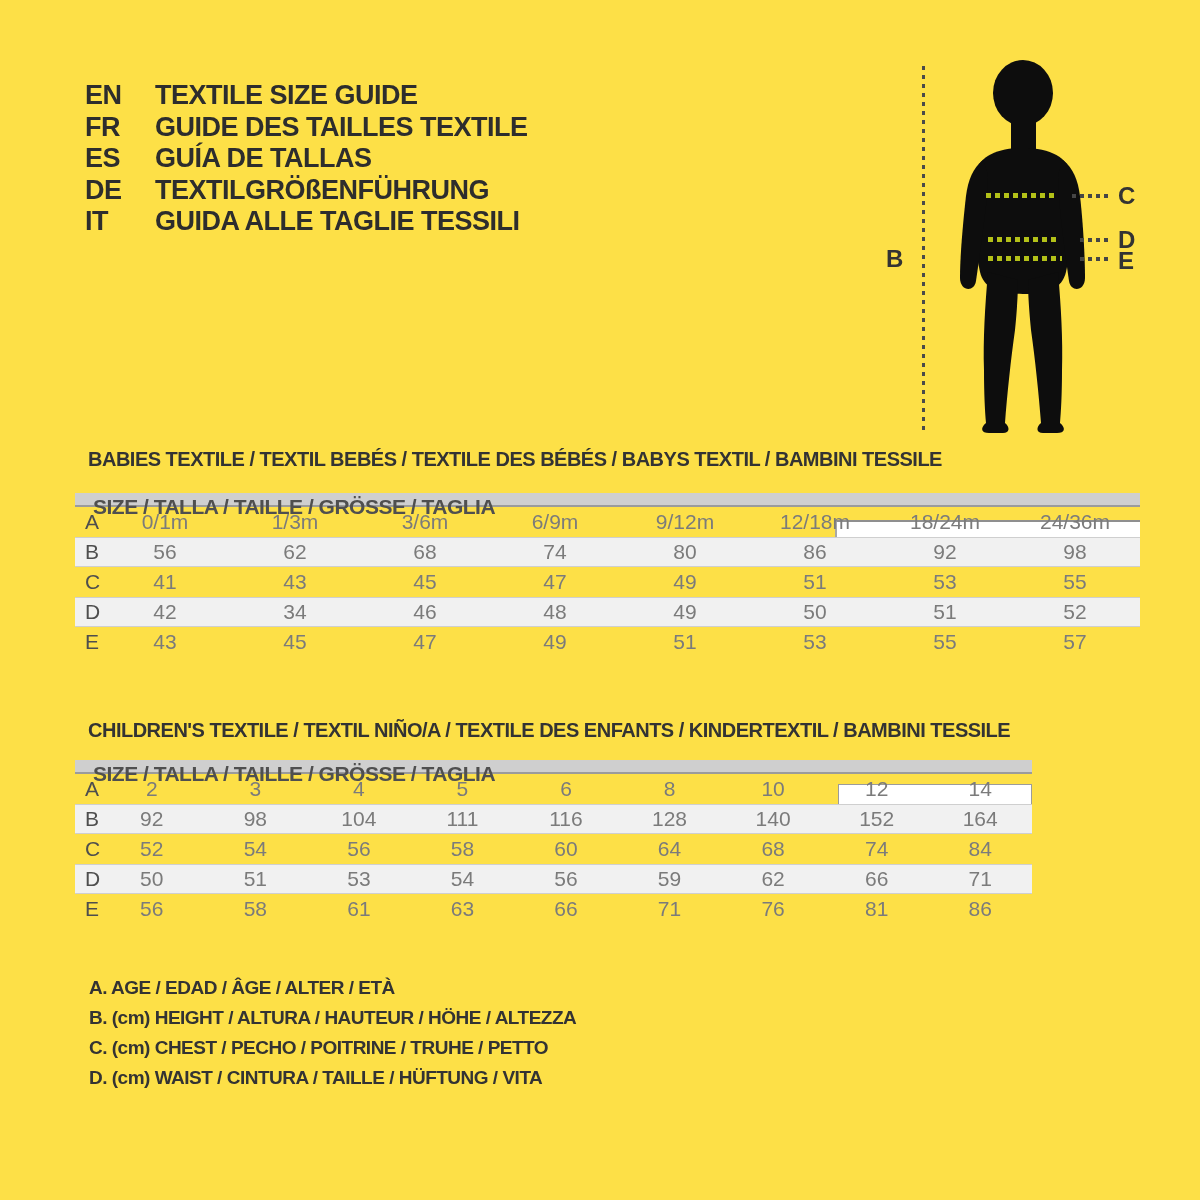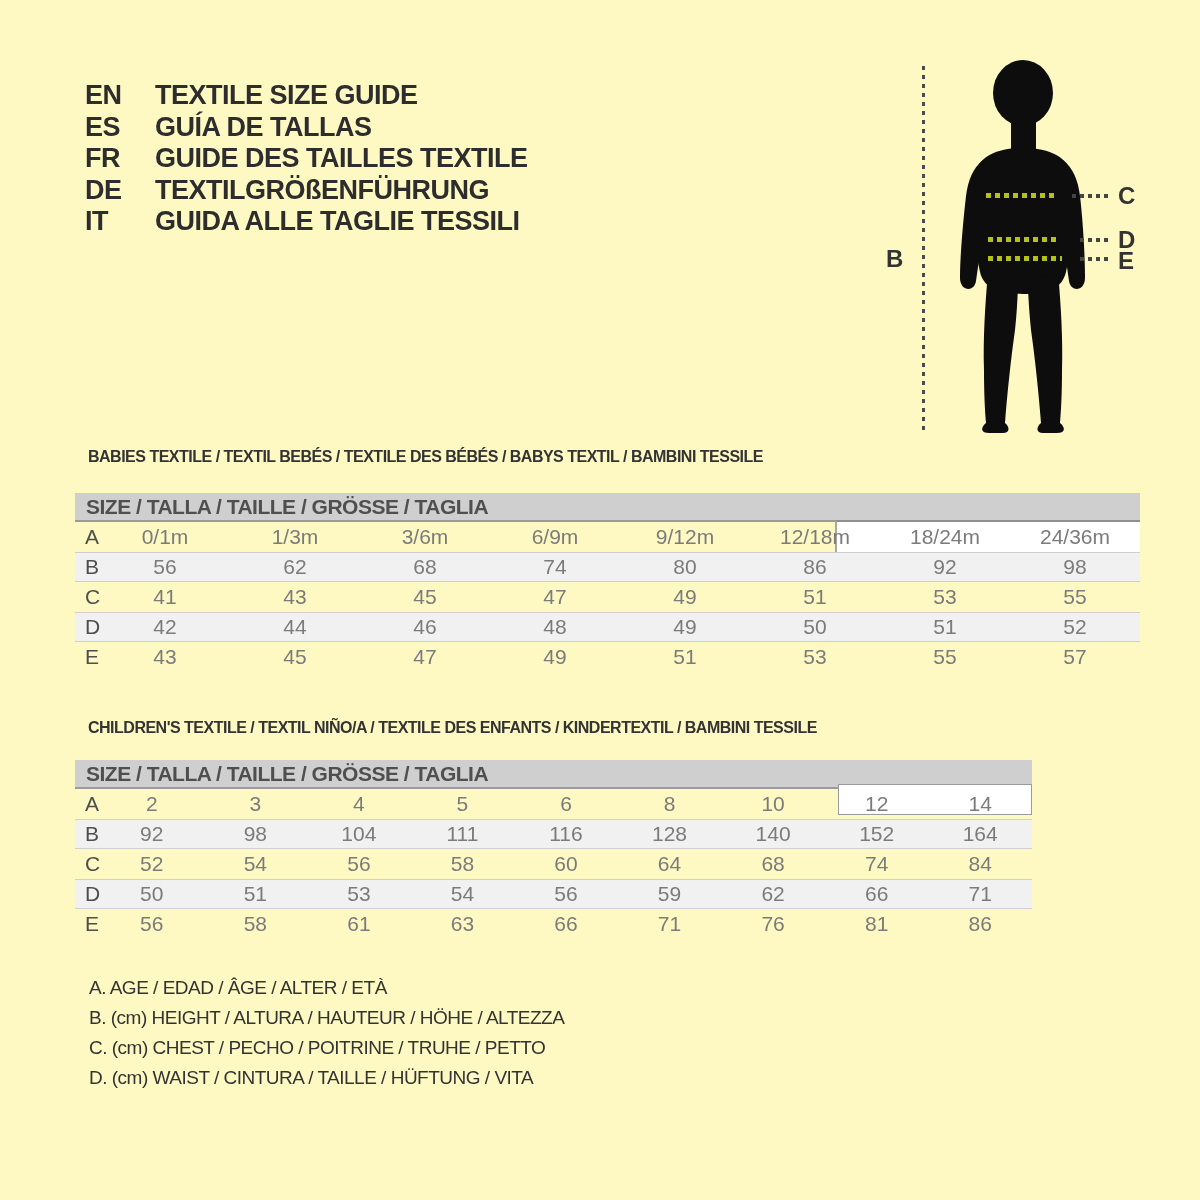--- a/index.html
+++ b/index.html
@@ -1,16 +1,16 @@
 <!DOCTYPE html>
 <html><head>
 <meta charset="utf-8">
 <style>
   html,body{margin:0;padding:0;background:#fff;}
-  .page{position:relative;width:1200px;height:1200px;background:#fef9c3;overflow:hidden;
+  .page{position:relative;width:1200px;height:1200px;background:#fde047;overflow:hidden;
         font-family:"Liberation Sans",sans-serif;color:#2f2f2f;}
 
   
   .lang-list{position:absolute;left:85px;top:80px;}
   .lang-row{display:flex;height:31.5px;align-items:center;}
   .lang-code{width:70px;font-size:27px;font-weight:bold;letter-spacing:-0.5px;color:#2d2d2d;}
   .lang-label{font-size:27px;font-weight:bold;letter-spacing:-0.5px;color:#2d2d2d;white-space:nowrap;text-align:center;}
 
   
   .vdots{position:absolute;left:922px;top:66px;width:3px;height:368px;
@@ -27,65 +27,65 @@
   .dots-k.d{left:1080px;top:238px;width:30px;}
   .dots-k.e{left:1080px;top:257px;width:30px;}
   .fig-label{position:absolute;font-size:24px;font-weight:bold;letter-spacing:-0.5px;
              color:#333;line-height:1;}
   .fig-label.b{left:886px;top:247px;}
   .fig-label.c{left:1118px;top:184px;}
   .fig-label.d{left:1118px;top:228px;}
   .fig-label.e{left:1118px;top:249px;}
 
   
-  .sec-title{position:absolute;font-size:16px;font-weight:bold;letter-spacing:-0.5px;
+  .sec-title{position:absolute;font-size:20px;font-weight:bold;letter-spacing:-0.5px;
              color:#333;white-space:nowrap;}
   .sec-title.babies{left:88px;top:448px;}
   .sec-title.children{left:88px;top:719px;}
 
   
   .size-table{position:absolute;}
   .size-table.babies{left:75px;top:493px;width:1065px;}
   .size-table.children{left:75px;top:760px;width:957px;}
-  .band{height:29px;box-sizing:border-box;background:#cfcfcf;border-bottom:2px solid #9b9b9b;
+  .band{height:14px;box-sizing:border-box;background:#cfcfcf;border-bottom:2px solid #9b9b9b;
         font-size:21px;font-weight:bold;letter-spacing:-0.5px;color:#4f4f4f;
-        line-height:28px;padding-left:11px;}
+        line-height:28px;padding-left:18px;}
   .trow{position:relative;z-index:2;height:30px;box-sizing:border-box;display:grid;align-items:center;}
   .cols8 .trow{grid-template-columns:25px repeat(8,1fr);}
   .cols9 .trow{grid-template-columns:25px repeat(9,1fr);}
   .trow.shade{background:#f1f1f1;border-top:1px solid #cfcfcf;border-bottom:1px solid #cfcfcf;}
   .rl{padding-left:10px;font-size:21px;color:#4e4e4e;}
   .cv{text-align:center;font-size:21px;color:#7b7b7b;}
   .hl{position:absolute;z-index:1;background:#fff;box-sizing:border-box;}
   .hl-babies{left:760px;top:27px;width:305px;height:33px;
              border-top:2px solid #8f8f8f;border-left:2px solid #a8a8a8;}
   .hl-children{left:763px;top:24px;width:194px;height:31px;border:1px solid #9b9b9b;}
 
   
   .legend{position:absolute;left:89px;top:973px;}
-  .legend-line{height:30px;line-height:30px;font-size:19px;font-weight:normal;
+  .legend-line{height:30px;line-height:30px;font-size:19px;font-weight:bold;
                letter-spacing:-0.5px;color:#333;white-space:nowrap;}
 </style>
 </head>
 <body>
 
 <div class="page">
 
   <div class="lang-list">
     <div class="lang-row">
       <span class="lang-code">EN</span>
       <span class="lang-label">TEXTILE SIZE GUIDE</span>
     </div>
     <div class="lang-row">
+      <span class="lang-code">FR</span>
+      <span class="lang-label">GUIDE DES TAILLES TEXTILE</span>
+    </div>
+    <div class="lang-row">
       <span class="lang-code">ES</span>
       <span class="lang-label">GUÍA DE TALLAS</span>
-    </div>
-    <div class="lang-row">
-      <span class="lang-code">FR</span>
-      <span class="lang-label">GUIDE DES TAILLES TEXTILE</span>
     </div>
     <div class="lang-row">
       <span class="lang-code">DE</span>
       <span class="lang-label">TEXTILGRÖßENFÜHRUNG</span>
     </div>
     <div class="lang-row">
       <span class="lang-code">IT</span>
       <span class="lang-label">GUIDA ALLE TAGLIE TESSILI</span>
     </div>
   </div>
@@ -149,21 +149,21 @@
           <span class="cv">45</span>
           <span class="cv">47</span>
           <span class="cv">49</span>
           <span class="cv">51</span>
           <span class="cv">53</span>
           <span class="cv">55</span>
         </div>
         <div class="trow shade">
           <span class="rl">D</span>
           <span class="cv">42</span>
-          <span class="cv">44</span>
+          <span class="cv">34</span>
           <span class="cv">46</span>
           <span class="cv">48</span>
           <span class="cv">49</span>
           <span class="cv">50</span>
           <span class="cv">51</span>
           <span class="cv">52</span>
         </div>
         <div class="trow">
           <span class="rl">E</span>
           <span class="cv">43</span>

